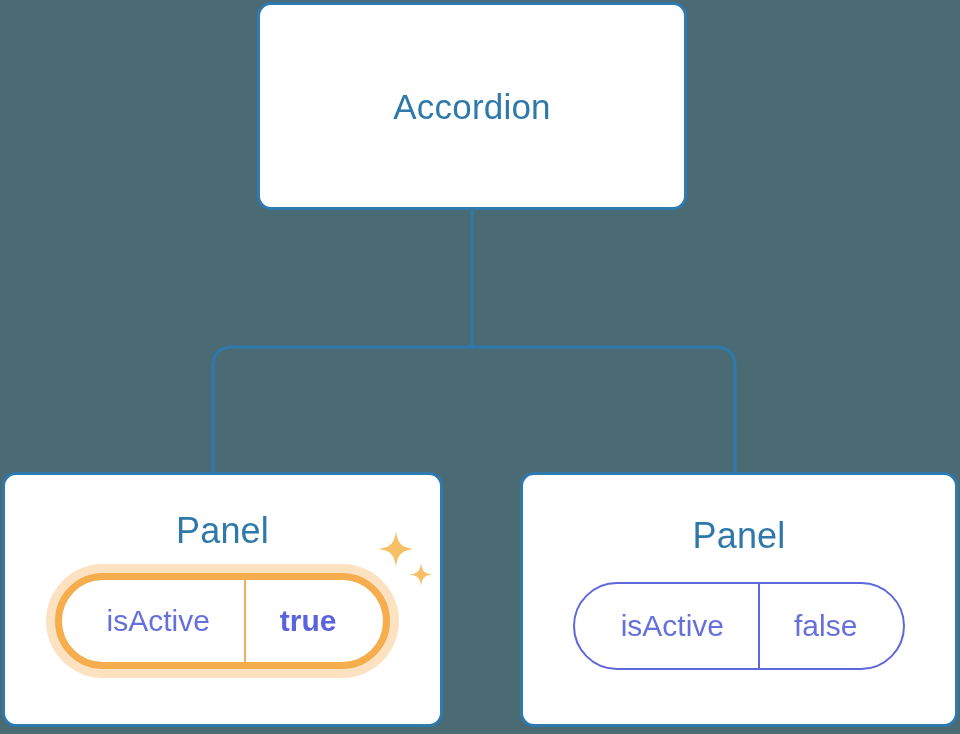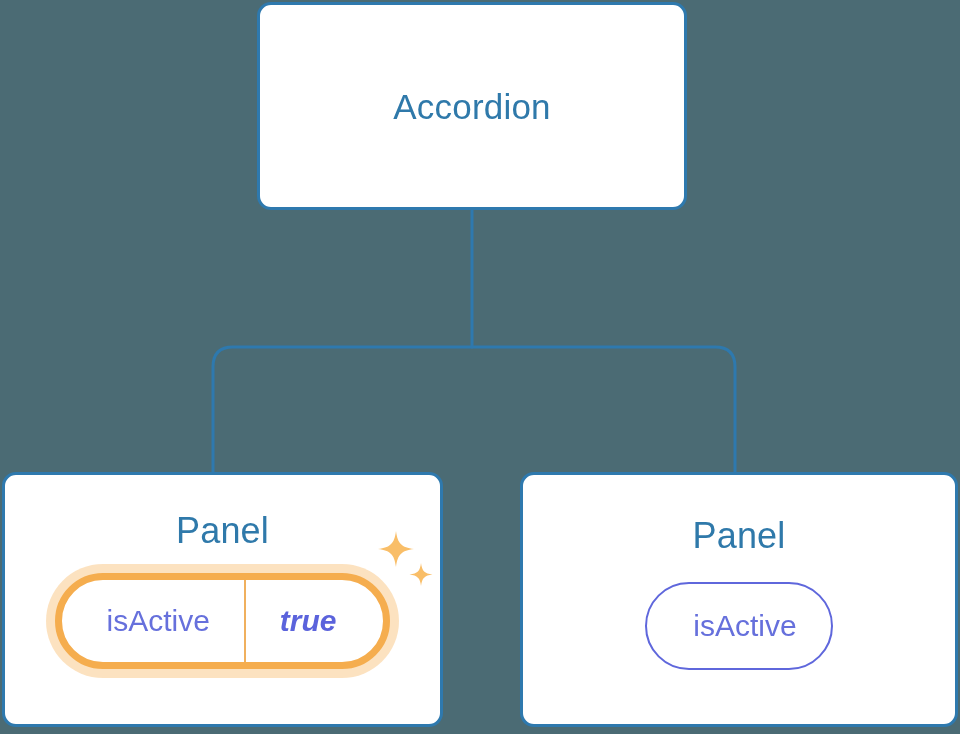--- a/index.html
+++ b/index.html
@@ -94,21 +94,21 @@
   .pill-key, .pill-val {
     display: flex;
     align-items: center;
     justify-content: center;
     color: #6670dc;
     font-size: 30px;
     line-height: 1;
     white-space: nowrap;
   }
   .pill-key { padding: 0 34px 0 46px; }
-  .pill-val { padding: 0 46px 0 34px; border-left: 2px solid #5f67dc; font-style: italic; }
+  .pill-val { padding: 0 46px 0 34px; border-left: 2px solid #5f67dc; }
 
   
   .pill-wrap.highlight { margin-top: 24px; }
   .pill-wrap.highlight .pill {
     border-color: #f5ad4e;
     border-width: 7px;
     height: 96px;
     box-shadow: 0 0 0 9px rgba(248, 190, 116, 0.45);
   }
   .pill-wrap.highlight .pill-val {
@@ -161,17 +161,18 @@
       </svg>
     </div>
   </div>
 
   <div class="node" id="node-panel-right">
     <div class="node-title">Panel</div>
 
     <div class="pill-wrap">
       <div class="pill">
         <div class="pill-key">isActive</div>
+        <div class="pill-val">false</div>
       </div>
     </div>
   </div>
 
 </div>
 
 </body></html>

